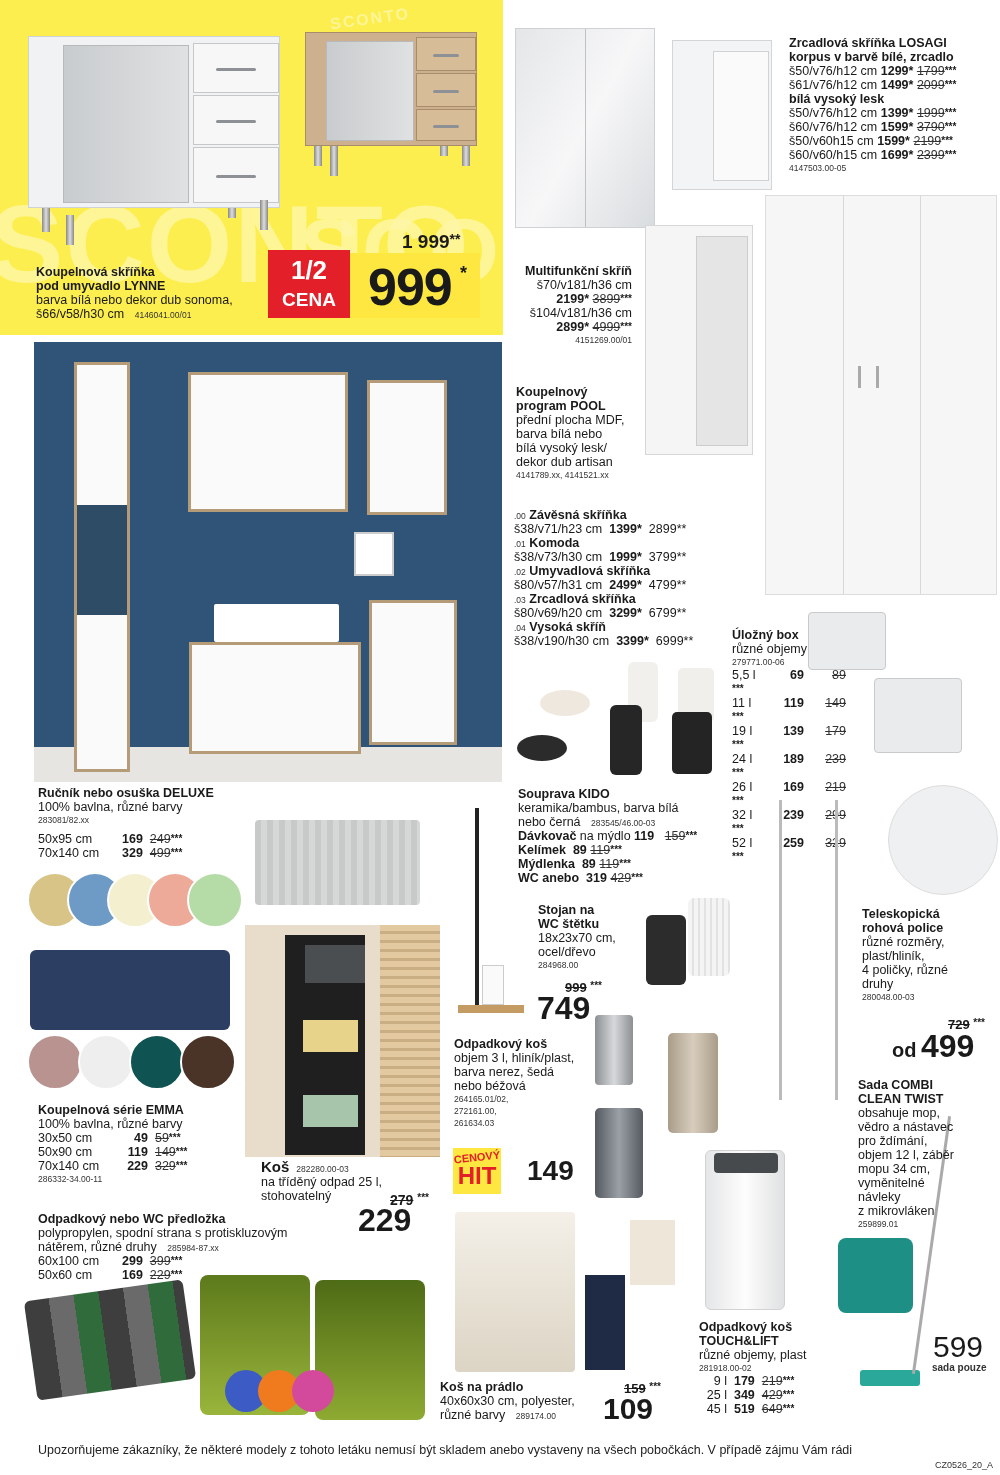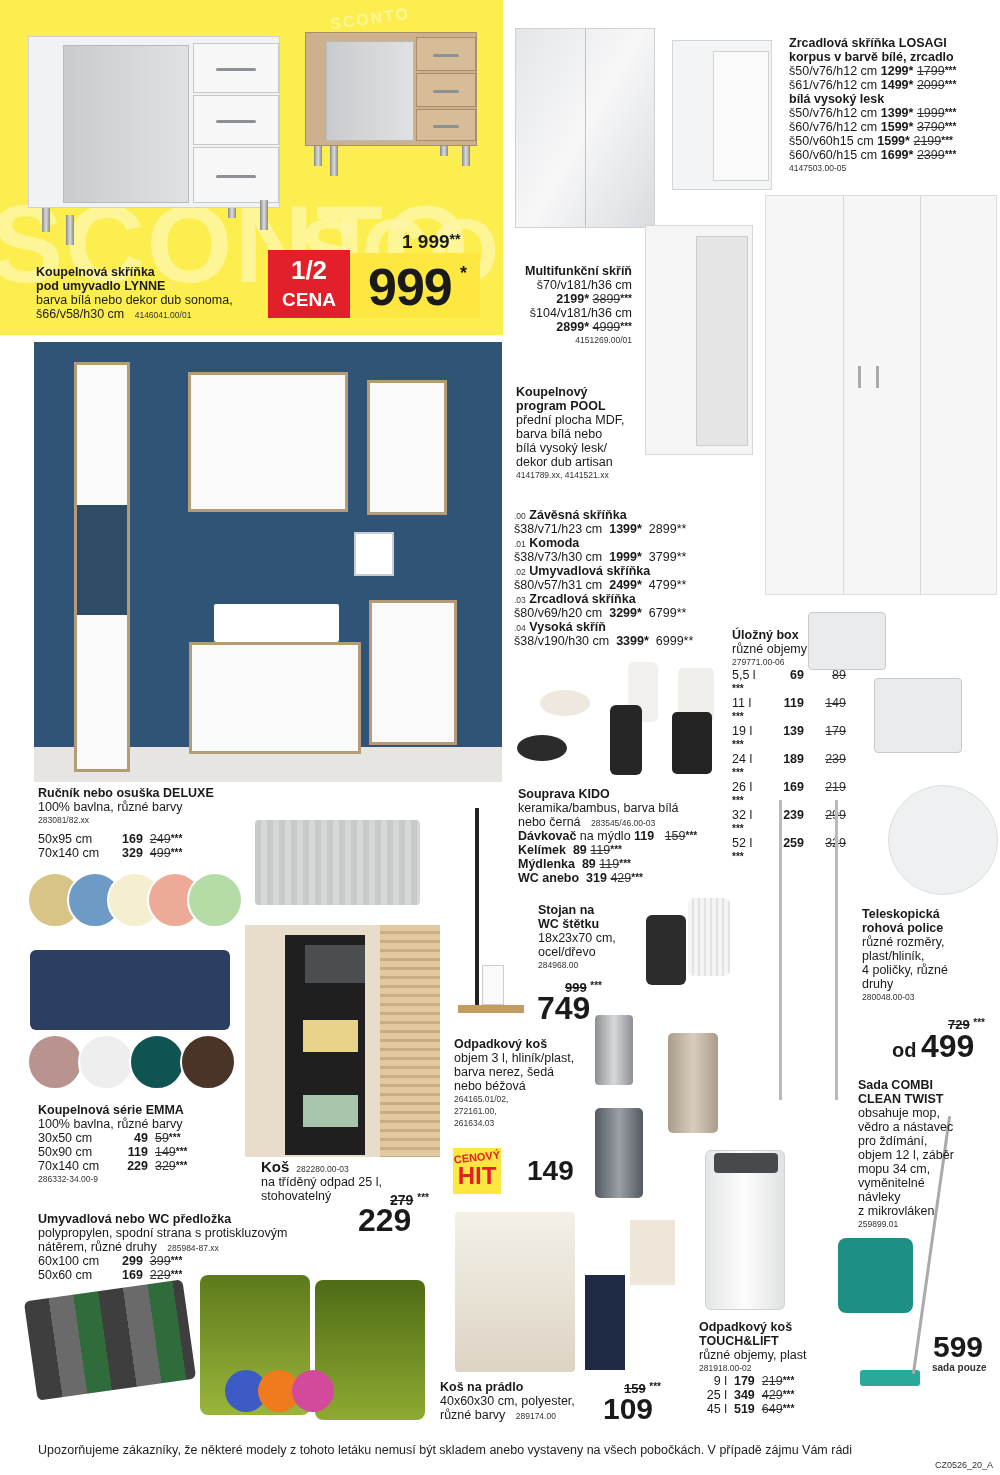--- a/index.html
+++ b/index.html
@@ -214,21 +214,21 @@
     <div class="circle" style="left: 78px; top: 1034px; width: 56px; height: 56px; background: rgb(238, 238, 238);"></div>
     <div class="circle" style="left: 129px; top: 1034px; width: 56px; height: 56px; background: rgb(15, 84, 82);"></div>
     <div class="circle" style="left: 180px; top: 1034px; width: 56px; height: 56px; background: rgb(74, 51, 39);"></div>
   </div>
 <div class="abs" style="left:38px;top:1103px">
   <div class="ttl">Koupelnová série EMMA</div>
   <div class="t">100% bavlna, různé barvy</div>
   <div class="t"><span style="display:inline-block;width:80px">30x50 cm</span><b style="display:inline-block;width:30px;text-align:right">49</b>&nbsp; <span class="strike old">59</span><span class="ast">***</span></div>
   <div class="t"><span style="display:inline-block;width:80px">50x90 cm</span><b style="display:inline-block;width:30px;text-align:right">119</b>&nbsp; <span class="strike old">149</span><span class="ast">***</span></div>
   <div class="t"><span style="display:inline-block;width:80px">70x140 cm</span><b style="display:inline-block;width:30px;text-align:right">229</b>&nbsp; <span class="strike old">329</span><span class="ast">***</span></div>
-  <div class="code">286332-34.00-9</div>
+  <div class="code">286332-34.00-11</div>
 </div>
 
 <div class="abs" style="left:245px;top:925px;width:195px;height:232px;background:#e8dccb;overflow:hidden">
   <div style="position:absolute;left:40px;top:10px;width:80px;height:220px;background:#1f1f1f"></div>
   <div style="position:absolute;left:60px;top:20px;width:60px;height:38px;background:#4a4e51"></div>
   <div style="position:absolute;left:58px;top:95px;width:55px;height:32px;background:#e7d48a"></div>
   <div style="position:absolute;left:58px;top:170px;width:55px;height:32px;background:#a6c5ab"></div>
   <div style="position:absolute;left:135px;top:0;width:60px;height:232px;background:repeating-linear-gradient(180deg,#e3c9a0 0 6px,#c9ad83 6px 9px)"></div>
 </div>
 <div class="abs" style="left:261px;top:1160px">
@@ -311,25 +311,25 @@
   <div class="t">obsahuje mop,</div>
   <div class="t">vědro a nástavec</div>
   <div class="t">pro ždímání,</div>
   <div class="t">objem 12 l, záběr</div>
   <div class="t">mopu 34 cm,</div>
   <div class="t">vyměnitelné</div>
   <div class="t">návleky</div>
   <div class="t">z mikrovláken</div>
   <div class="code">259899.01</div>
 </div>
-<div class="abs" style="left:933px;top:1330px;font-size:30px;font-weight:bold">599</div>
+<div class="abs" style="left:933px;top:1330px;font-size:30px;font-weight:normal">599</div>
 <div class="abs" style="left:932px;top:1362px;font-size:10px;font-weight:bold;color:#333">sada pouze</div>
 
 <div class="abs" style="left:38px;top:1212px">
-  <div class="ttl">Umyvadlová nebo WC předložka</div>
+  <div class="ttl">Odpadkový nebo WC předložka</div>
   <div class="t">polypropylen, spodní strana s protiskluzovým</div>
   <div class="t"><span>nátěrem, různé druhy</span>&nbsp;&nbsp; <span class="code">285984-87.xx</span></div>
   <div class="t"><span style="display:inline-block;width:84px">60x100 cm</span><b>299</b>&nbsp; <span class="strike old">399</span><span class="ast">***</span></div>
   <div class="t"><span style="display:inline-block;width:84px">50x60 cm</span><b>169</b>&nbsp; <span class="strike old">229</span><span class="ast">***</span></div>
 </div>
 <div class="abs" style="left:30px;top:1290px;width:160px;height:100px;background:repeating-linear-gradient(90deg,#3e3e3e 0 25px,#6a6a6a 25px 50px,#2f6b3b 50px 75px);transform:rotate(-8deg);border-radius:6px"></div>
 <div class="abs" style="left:200px;top:1275px;width:110px;height:140px;background:linear-gradient(180deg,#5d7a1c,#9ab53b);border-radius:8px"></div>
 <div class="abs" style="left:315px;top:1280px;width:110px;height:140px;background:linear-gradient(180deg,#4e6b16,#8eaa32);border-radius:8px"></div>
 <div class="abs" style="left:225px;top:1370px;width:42px;height:42px;border-radius:50%;background:#3c5bc5"></div>
 <div class="abs" style="left:258px;top:1370px;width:42px;height:42px;border-radius:50%;background:#f07a1e"></div>

